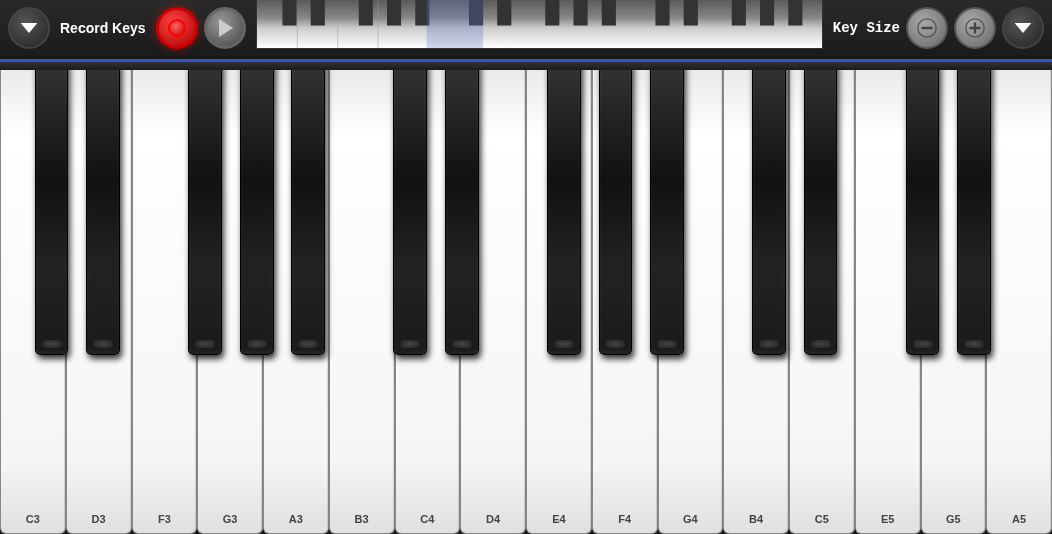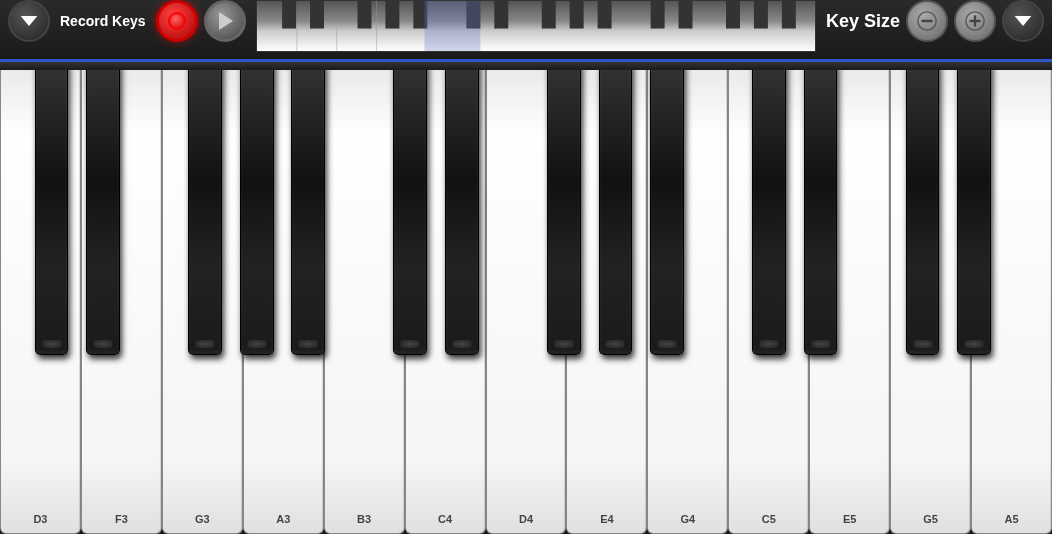--- a/index.html
+++ b/index.html
@@ -11,22 +11,22 @@
       font-family: Arial, sans-serif;
       user-select: none;
     }
 
     
     #header {
       width: 100%;
       height: 62px;
       background: linear-gradient(to bottom, #2a2a2a, #1a1a1a);
       display: flex;
-      align-items: flex-start;
-      padding: 0 8px;
+      align-items: flex-end;
+      padding: 10px 8px;
       border-bottom: 3px solid #3355cc;
       position: relative;
     }
 
     .header-left {
       display: flex;
       align-items: center;
       gap: 6px;
     }
 
@@ -111,22 +111,23 @@
     }
 
     
     .header-right {
       display: flex;
       align-items: center;
       gap: 6px;
     }
     .key-size-label {
       color: white;
-      font-size: 18px;
+      font-size: 14px;
       font-weight: bold;
+      font-family: Liberation Mono, monospace;
     }
 
     .size-btn {
       width: 42px;
       height: 42px;
       border-radius: 50%;
       background: radial-gradient(circle at 40% 35%, #aaa, #666);
       border: 2px solid #555;
       display: flex;
       align-items: center;
@@ -301,20 +302,23 @@
       </svg>
     </div>
   </div>
 </div>
 
 <div id="piano-container">
   <div class="piano-top-edge"></div>
 
   <div class="white-keys-row" id="white-keys">
 
+  <div class="white-key">
+        <span class="key-label">C3</span>
+      </div>
       <div class="white-key">
         <span class="key-label">D3</span>
       </div>
       <div class="white-key">
         <span class="key-label">F3</span>
       </div>
       <div class="white-key">
         <span class="key-label">G3</span>
       </div>
       <div class="white-key">
@@ -326,21 +330,27 @@
       <div class="white-key">
         <span class="key-label">C4</span>
       </div>
       <div class="white-key">
         <span class="key-label">D4</span>
       </div>
       <div class="white-key">
         <span class="key-label">E4</span>
       </div>
       <div class="white-key">
+        <span class="key-label">F4</span>
+      </div>
+      <div class="white-key">
         <span class="key-label">G4</span>
+      </div>
+      <div class="white-key">
+        <span class="key-label">B4</span>
       </div>
       <div class="white-key">
         <span class="key-label">C5</span>
       </div>
       <div class="white-key">
         <span class="key-label">E5</span>
       </div>
       <div class="white-key">
         <span class="key-label">G5</span>
       </div>

